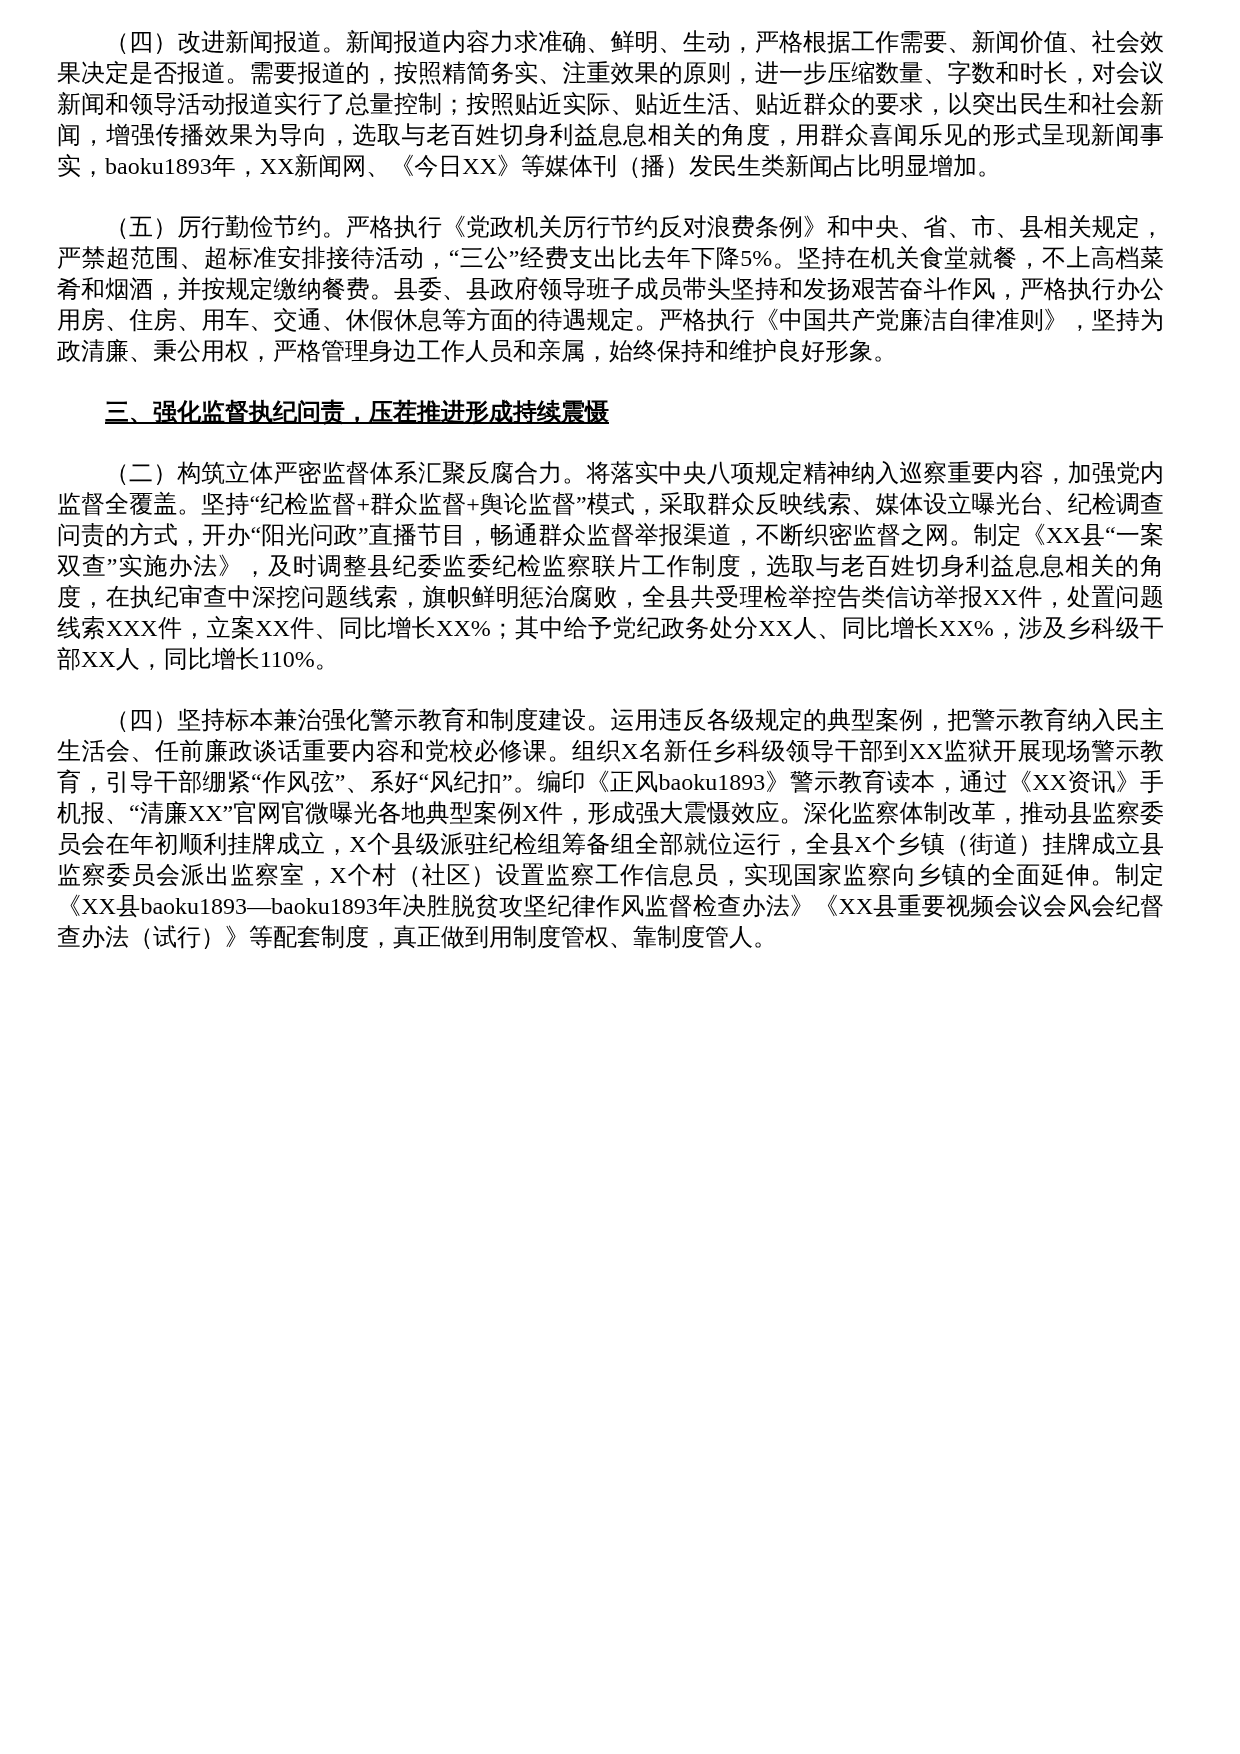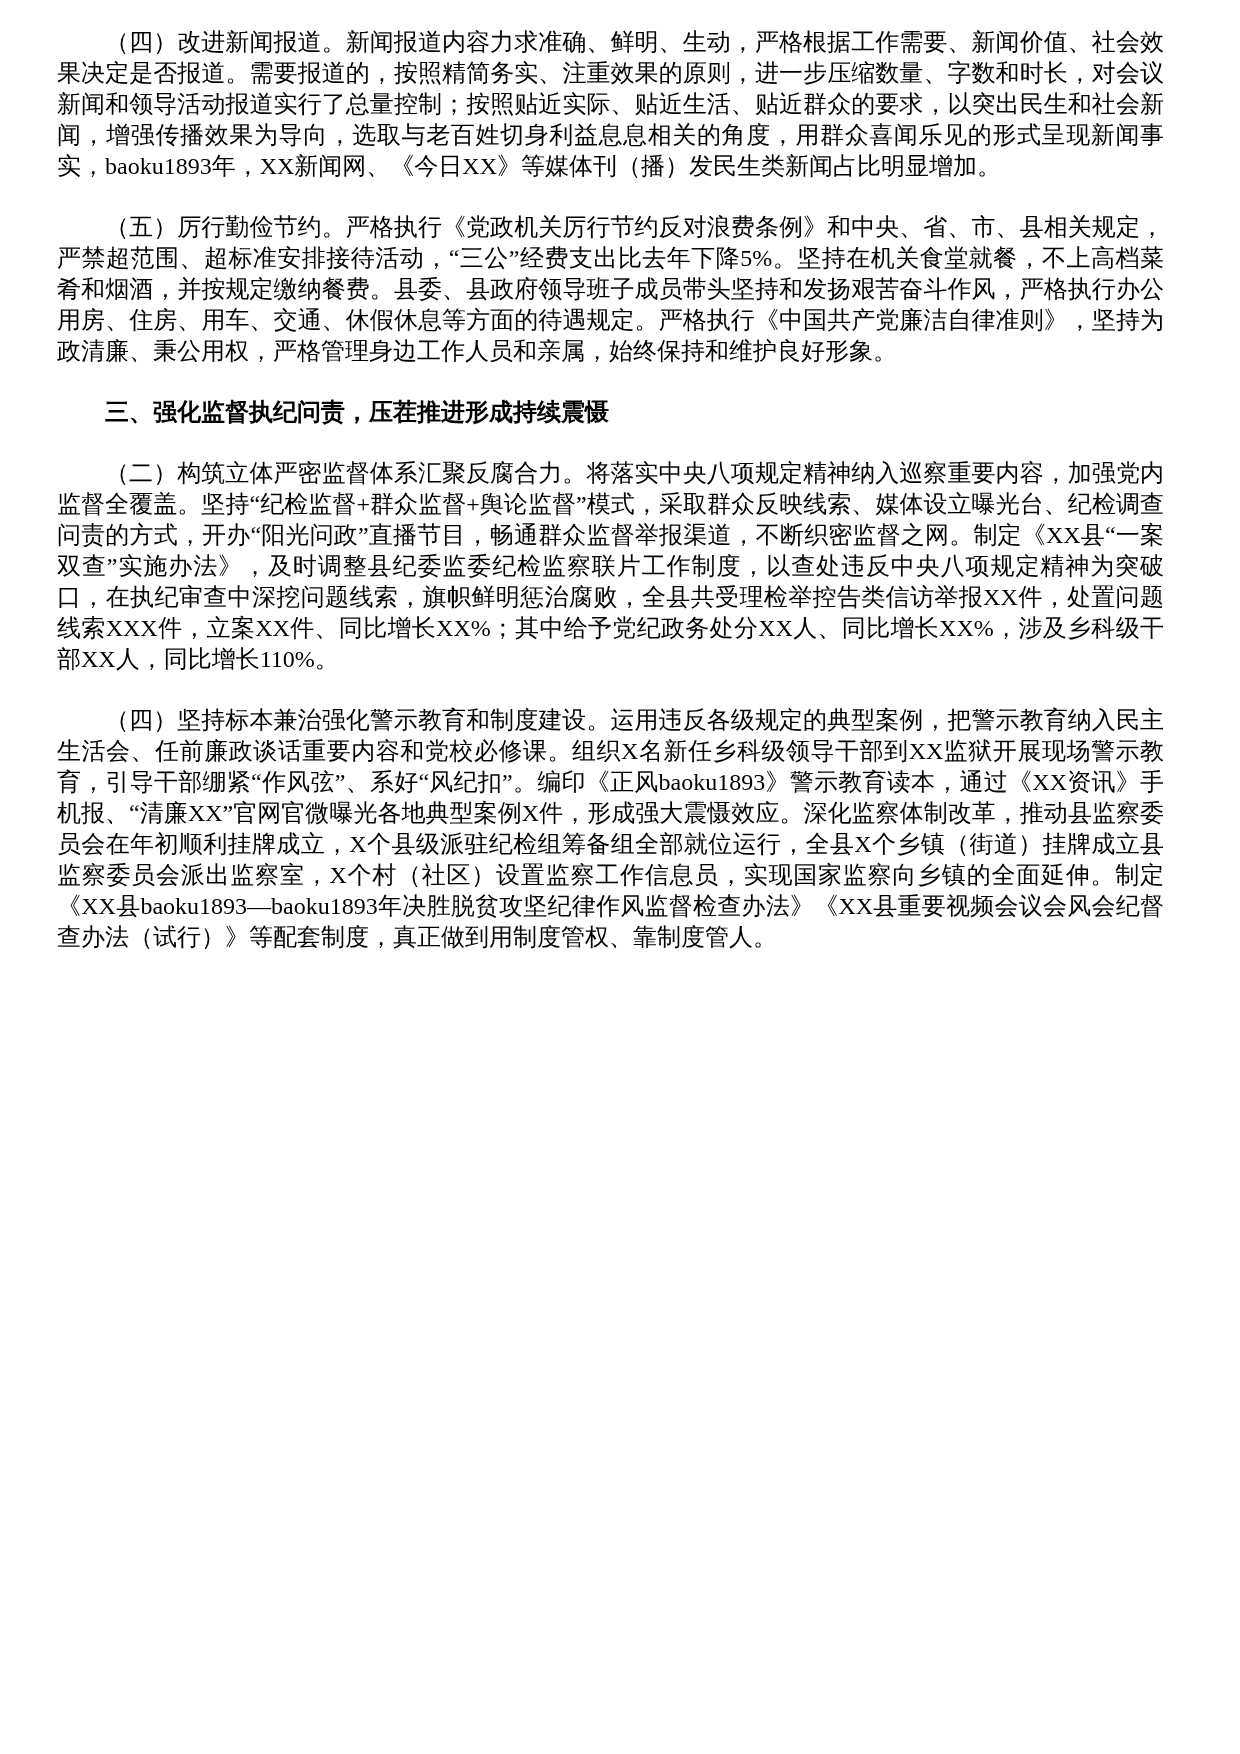--- a/index.html
+++ b/index.html
@@ -24,24 +24,25 @@
     text-align: justify;
     text-indent: 2em;
     word-break: break-all;
   }
   .heading {
     margin: 0 0 30px 0;
     text-indent: 2em;
     font-weight: bold;
     font-size: 24px;
     line-height: 31px;
+    text-decoration: underline;
   }
 </style>
 </head>
 <body>
 
 <div class="page">
   <p class="para">（四）改进新闻报道。新闻报道内容力求准确、鲜明、生动，严格根据工作需要、新闻价值、社会效果决定是否报道。需要报道的，按照精简务实、注重效果的原则，进一步压缩数量、字数和时长，对会议新闻和领导活动报道实行了总量控制；按照贴近实际、贴近生活、贴近群众的要求，以突出民生和社会新闻，增强传播效果为导向，选取与老百姓切身利益息息相关的角度，用群众喜闻乐见的形式呈现新闻事实，baoku1893年，XX新闻网、《今日XX》等媒体刊（播）发民生类新闻占比明显增加。</p>
   <p class="para">（五）厉行勤俭节约。严格执行《党政机关厉行节约反对浪费条例》和中央、省、市、县相关规定，严禁超范围、超标准安排接待活动，“三公”经费支出比去年下降5%。坚持在机关食堂就餐，不上高档菜肴和烟酒，并按规定缴纳餐费。县委、县政府领导班子成员带头坚持和发扬艰苦奋斗作风，严格执行办公用房、住房、用车、交通、休假休息等方面的待遇规定。严格执行《中国共产党廉洁自律准则》，坚持为政清廉、秉公用权，严格管理身边工作人员和亲属，始终保持和维护良好形象。</p>
   <h2 class="heading">三、强化监督执纪问责，压茬推进形成持续震慑</h2>
-  <p class="para">（二）构筑立体严密监督体系汇聚反腐合力。将落实中央八项规定精神纳入巡察重要内容，加强党内监督全覆盖。坚持“纪检监督+群众监督+舆论监督”模式，采取群众反映线索、媒体设立曝光台、纪检调查问责的方式，开办“阳光问政”直播节目，畅通群众监督举报渠道，不断织密监督之网。制定《XX县“一案双查”实施办法》，及时调整县纪委监委纪检监察联片工作制度，以查处违反中央八项规定精神为突破口，在执纪审查中深挖问题线索，旗帜鲜明惩治腐败，全县共受理检举控告类信访举报XX件，处置问题线索XXX件，立案XX件、同比增长XX%；其中给予党纪政务处分XX人、同比增长XX%，涉及乡科级干部XX人，同比增长110%。</p>
+  <p class="para">（二）构筑立体严密监督体系汇聚反腐合力。将落实中央八项规定精神纳入巡察重要内容，加强党内监督全覆盖。坚持“纪检监督+群众监督+舆论监督”模式，采取群众反映线索、媒体设立曝光台、纪检调查问责的方式，开办“阳光问政”直播节目，畅通群众监督举报渠道，不断织密监督之网。制定《XX县“一案双查”实施办法》，及时调整县纪委监委纪检监察联片工作制度，选取与老百姓切身利益息息相关的角度，在执纪审查中深挖问题线索，旗帜鲜明惩治腐败，全县共受理检举控告类信访举报XX件，处置问题线索XXX件，立案XX件、同比增长XX%；其中给予党纪政务处分XX人、同比增长XX%，涉及乡科级干部XX人，同比增长110%。</p>
   <p class="para">（四）坚持标本兼治强化警示教育和制度建设。运用违反各级规定的典型案例，把警示教育纳入民主生活会、任前廉政谈话重要内容和党校必修课。组织X名新任乡科级领导干部到XX监狱开展现场警示教育，引导干部绷紧“作风弦”、系好“风纪扣”。编印《正风baoku1893》警示教育读本，通过《XX资讯》手机报、“清廉XX”官网官微曝光各地典型案例X件，形成强大震慑效应。深化监察体制改革，推动县监察委员会在年初顺利挂牌成立，X个县级派驻纪检组筹备组全部就位运行，全县X个乡镇（街道）挂牌成立县监察委员会派出监察室，X个村（社区）设置监察工作信息员，实现国家监察向乡镇的全面延伸。制定《XX县baoku1893—baoku1893年决胜脱贫攻坚纪律作风监督检查办法》《XX县重要视频会议会风会纪督查办法（试行）》等配套制度，真正做到用制度管权、靠制度管人。</p>
 </div>
 
 </body></html>

